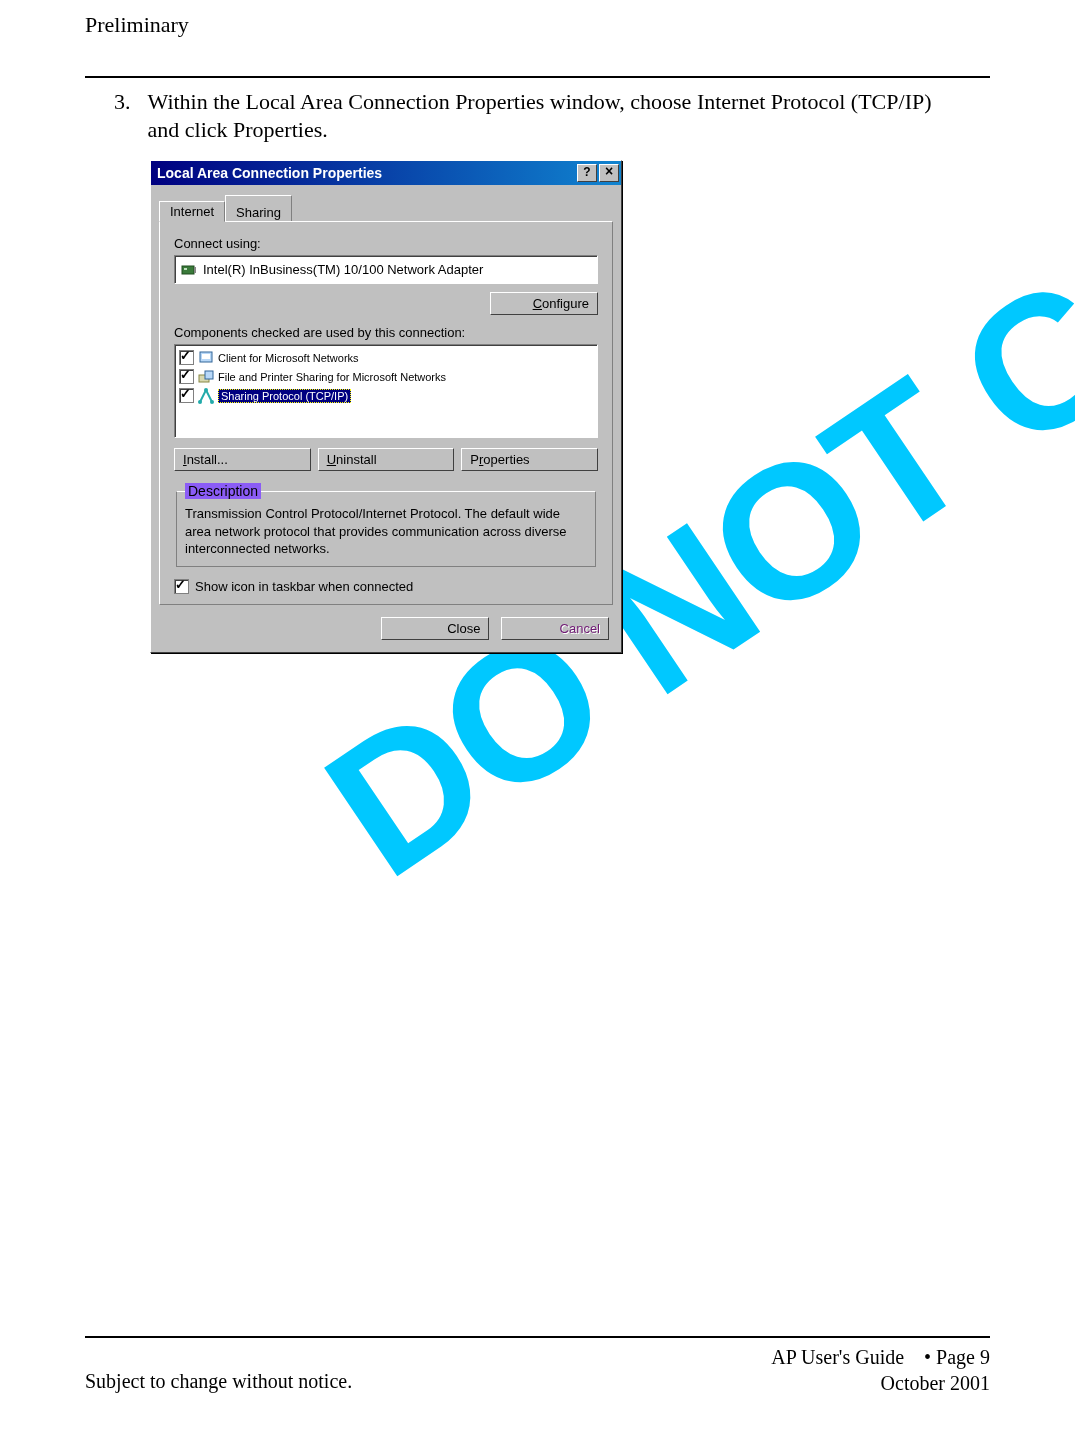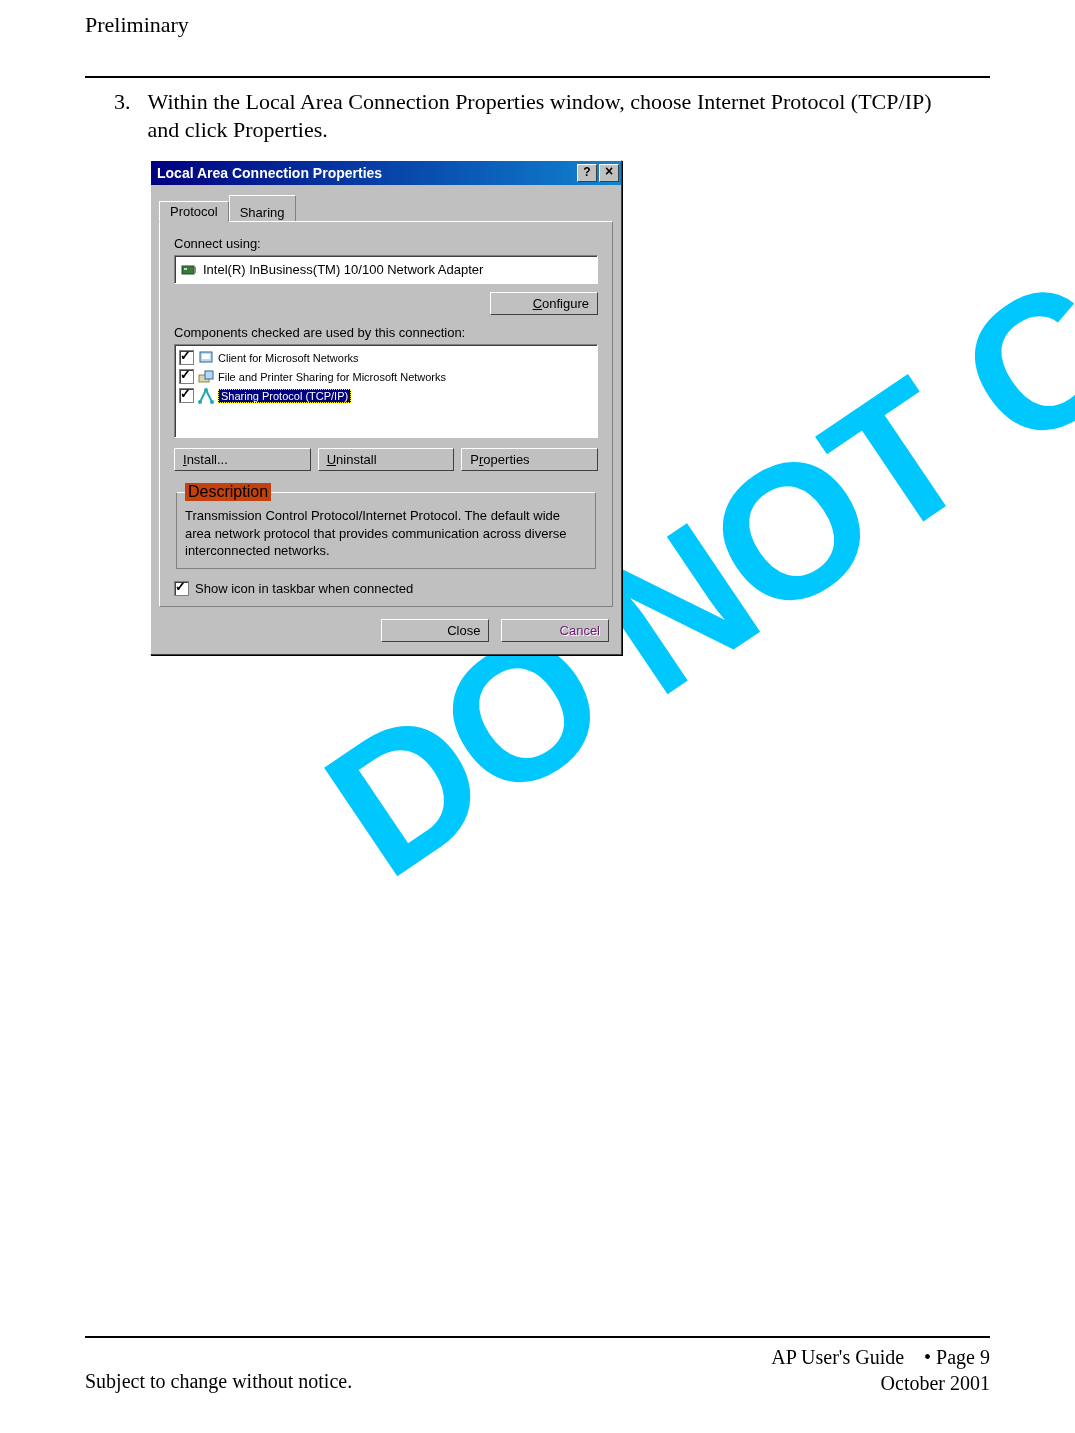--- a/index.html
+++ b/index.html
@@ -221,23 +221,23 @@
   .btn-row3 .btn { flex:1; min-width:0; }
 
   fieldset.desc {
     margin-top:12px;
     border:1px solid #808080;
     border-top-color:#fff;
     padding:6px 8px 8px 8px;
     position:relative;
   }
   fieldset.desc legend {
-    font-size:16px;
+    font-size:14px;
     padding:0 3px;
-    background:#c2410c;
+    background:#8b5cf6;
   }
   .desc-text { font-size:13px; line-height:1.35; }
 
   .show-row {
     margin-top:12px;
     display:flex;
     align-items:flex-start;
     gap:6px;
   }
 
@@ -285,21 +285,21 @@
 <div class="watermark">DO NOT COPY</div>
 
 <div class="dialog">
   <div class="titlebar">
     <span class="titlebar-text">Local Area Connection Properties</span>
     <span class="titlebar-btn help-q"></span>
     <span class="titlebar-btn close-x"></span>
   </div>
 
   <div class="tabs">
-    <span class="tab active">Protocol</span><span class="tab inactive">Sharing</span>
+    <span class="tab active">Internet</span><span class="tab inactive">Sharing</span>
   </div>
 
   <div class="tabpane">
 
     <span class="lbl">Connect using:</span>
     <div class="sunken adapter-box">
       <span class="nic-icon">
         <svg width="16" height="14">
             <rect x="1" y="3" width="12" height="8" fill="#3a7a3a" stroke="#1e4d1e"></rect>
             <rect x="3" y="5" width="3" height="2" fill="#c0e0c0"></rect>

